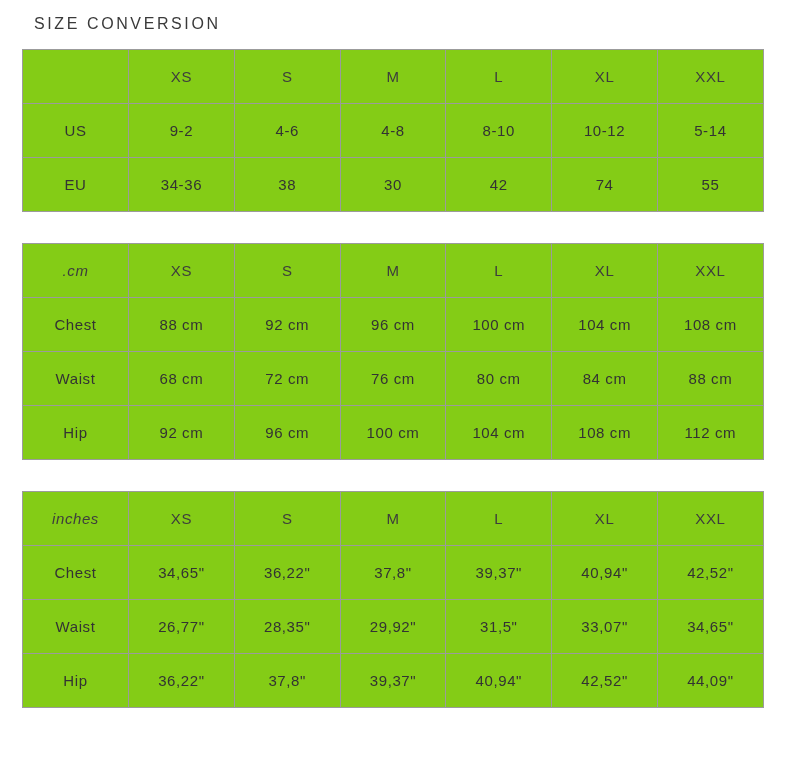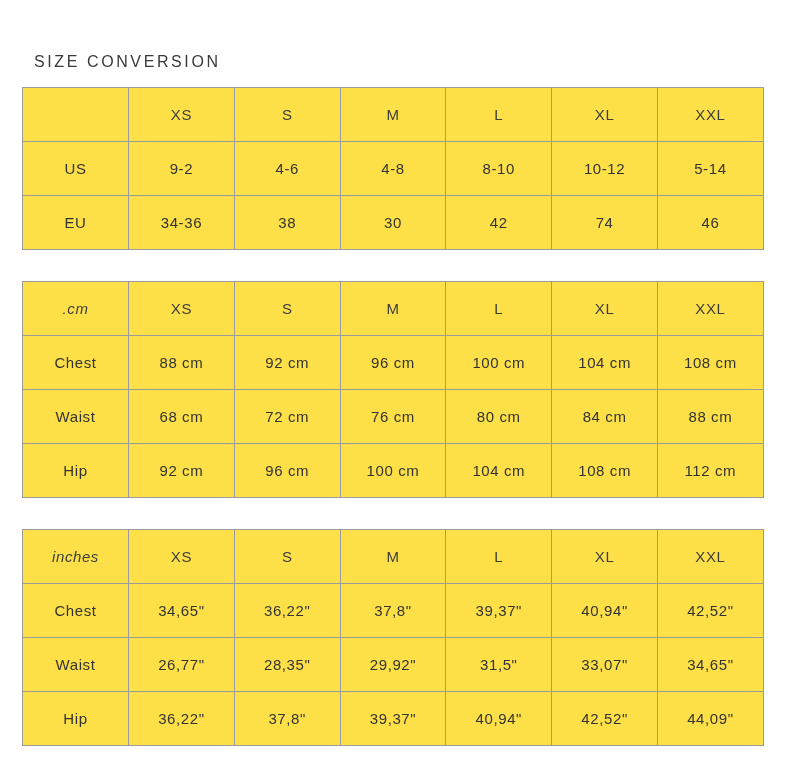--- a/index.html
+++ b/index.html
@@ -17,42 +17,41 @@
     -webkit-font-smoothing: antialiased;
     overflow: hidden;
   }
 
   .page {
     position: relative;
     width: 800px;
     height: 646px;
     box-sizing: border-box;
     padding: 0 22px;
-    margin-top: 38px;
   }
 
   
   .page-title {
     font-size: 16px;
     font-weight: 400;
     letter-spacing: 2.6px;
     color: #3a3a3a;
     margin: 0;
     padding: 14px 0 0 12px;
     line-height: 1.2;
     white-space: nowrap;
   }
 
   
   .size-table {
     width: 741px;
     border-collapse: collapse;
     table-layout: fixed;
     margin: 0;
-    background: #fde047;
+    background: #84cc16;
   }
 
   .table-block {
     margin: 0;
   }
 
   .table-gap-1 { height: 16px; }
   .table-gap   { height: 31px; }
 
   .size-table td,
@@ -141,21 +140,21 @@
           <td>10-12</td>
           <td>5-14</td>
         </tr>
         <tr>
           <td>EU</td>
           <td>34-36</td>
           <td>38</td>
           <td>30</td>
           <td>42</td>
           <td>74</td>
-          <td>46</td>
+          <td>55</td>
         </tr>
       </tbody>
     </table>
   </div>
 
   <div class="table-gap"></div>
 
   <div class="table-block">
     <table class="size-table">
       <colgroup>

